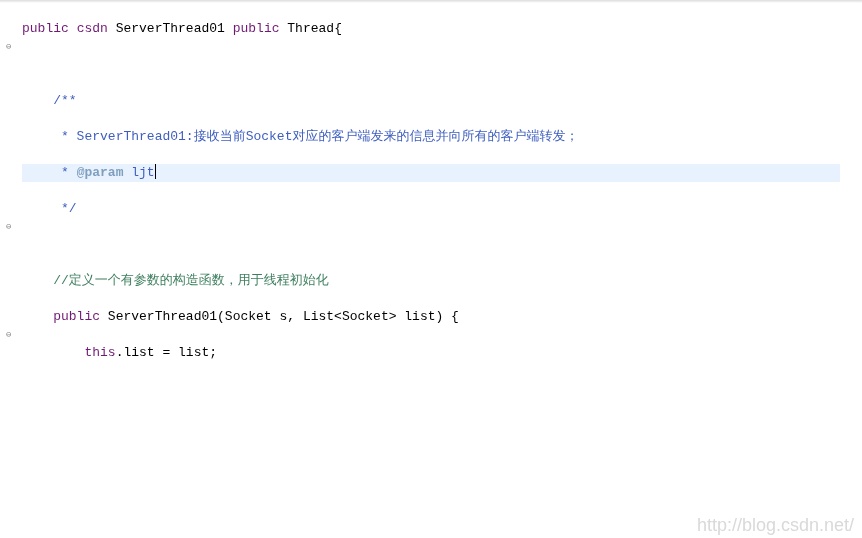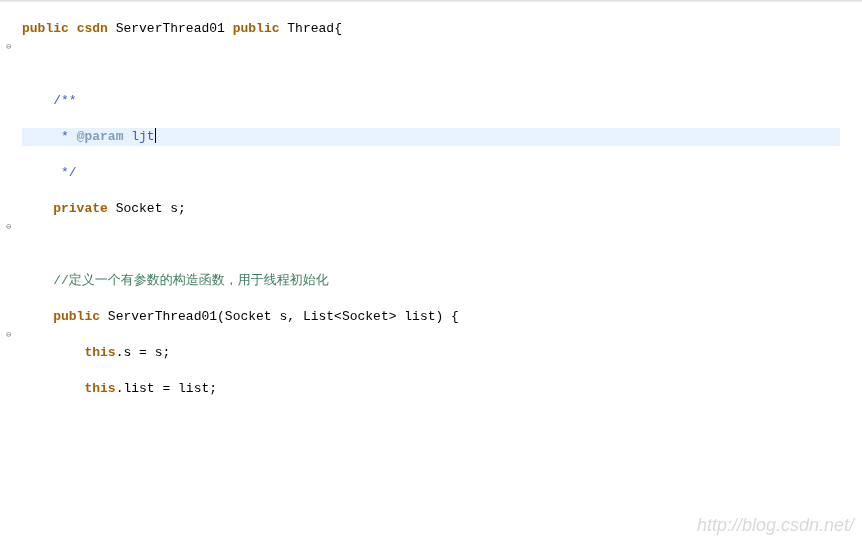--- a/index.html
+++ b/index.html
@@ -29,21 +29,21 @@
     width: 18px;
   }
   .gicon {
     position: absolute;
     left: 6px;
     font-size: 9px;
     color: #888888;
     user-select: none;
     cursor: pointer;
   }
-  .kw    { color: #a16207; font-weight: bold; }
+  .kw    { color: #701a75; font-weight: normal; }
   .cm    { color: #3f7f5f; margin-top: 32px; }   
   .jd    { color: #3f5fbf; }   
   .jdtag { color: #7f9fbf; font-weight: bold; }
   .highlight-line {
     background: #e8f2fe;
     display: inline-block;
     width: calc(100% - 22px);
   }
   .cursor {
     display: inline-block;
@@ -53,21 +53,20 @@
     vertical-align: text-bottom;
     margin-bottom: 1px;
   }
   .watermark {
     position: absolute;
     right: 8px;
     bottom: 4px;
     color: #d9d9d9;
     font-family: Arial, sans-serif;
     font-size: 18px;
-    font-style: italic;
     pointer-events: none;
   }
   .line { display: block; }
   .shadow-top {
      position:absolute; top:0; left:0; right:0; height:3px;
      background: linear-gradient(#dcdcdc, rgba(220,220,220,0));
      pointer-events:none;
   }
 </style>
 </head>
@@ -78,27 +77,26 @@
 <div class="gutter">
   <span class="gicon" style="top:36px">⊖</span>
   <span class="gicon" style="top:216px">⊖</span>
   <span class="gicon" style="top:324px">⊖</span>
 </div>
 
 <div class="editor">
 <span class="line"><span class="kw">public</span> <span class="kw">csdn</span> <span>ServerThread01</span> <span class="kw">public</span> <span>Thread</span><span>{</span></span>
 <span class="line"> </span>
 <span class="line">    <span class="jd">/**</span></span>
+<span class="line">    <span class="jd"> * ServerThread01:接收当前Socket对应的客户端发来的信息并向所有的客户端转发；</span></span>
 <span class="line highlight-line">    <span class="jd"> * </span><span class="jdtag">@param</span><span class="jd"> ljt</span><span class="cursor"></span></span>
 <span class="line">    <span class="jd"> */</span></span>
-<span class="line">    <span class="kw">private</span> <span>Socket s;</span></span>
 <span class="line"> </span>
 <span class="line">    <span class="cm">//定义一个有参数的构造函数，用于线程初始化</span></span>
 <span class="line">    <span class="kw">public</span> <span>ServerThread01(Socket s, List&lt;Socket&gt; list) {</span></span>
-<span class="line">        <span class="kw">this</span><span>.s = s;</span></span>
 <span class="line">        <span class="kw">this</span><span>.list = list;</span></span>
 
 
 
 
 
 
 
 
 

